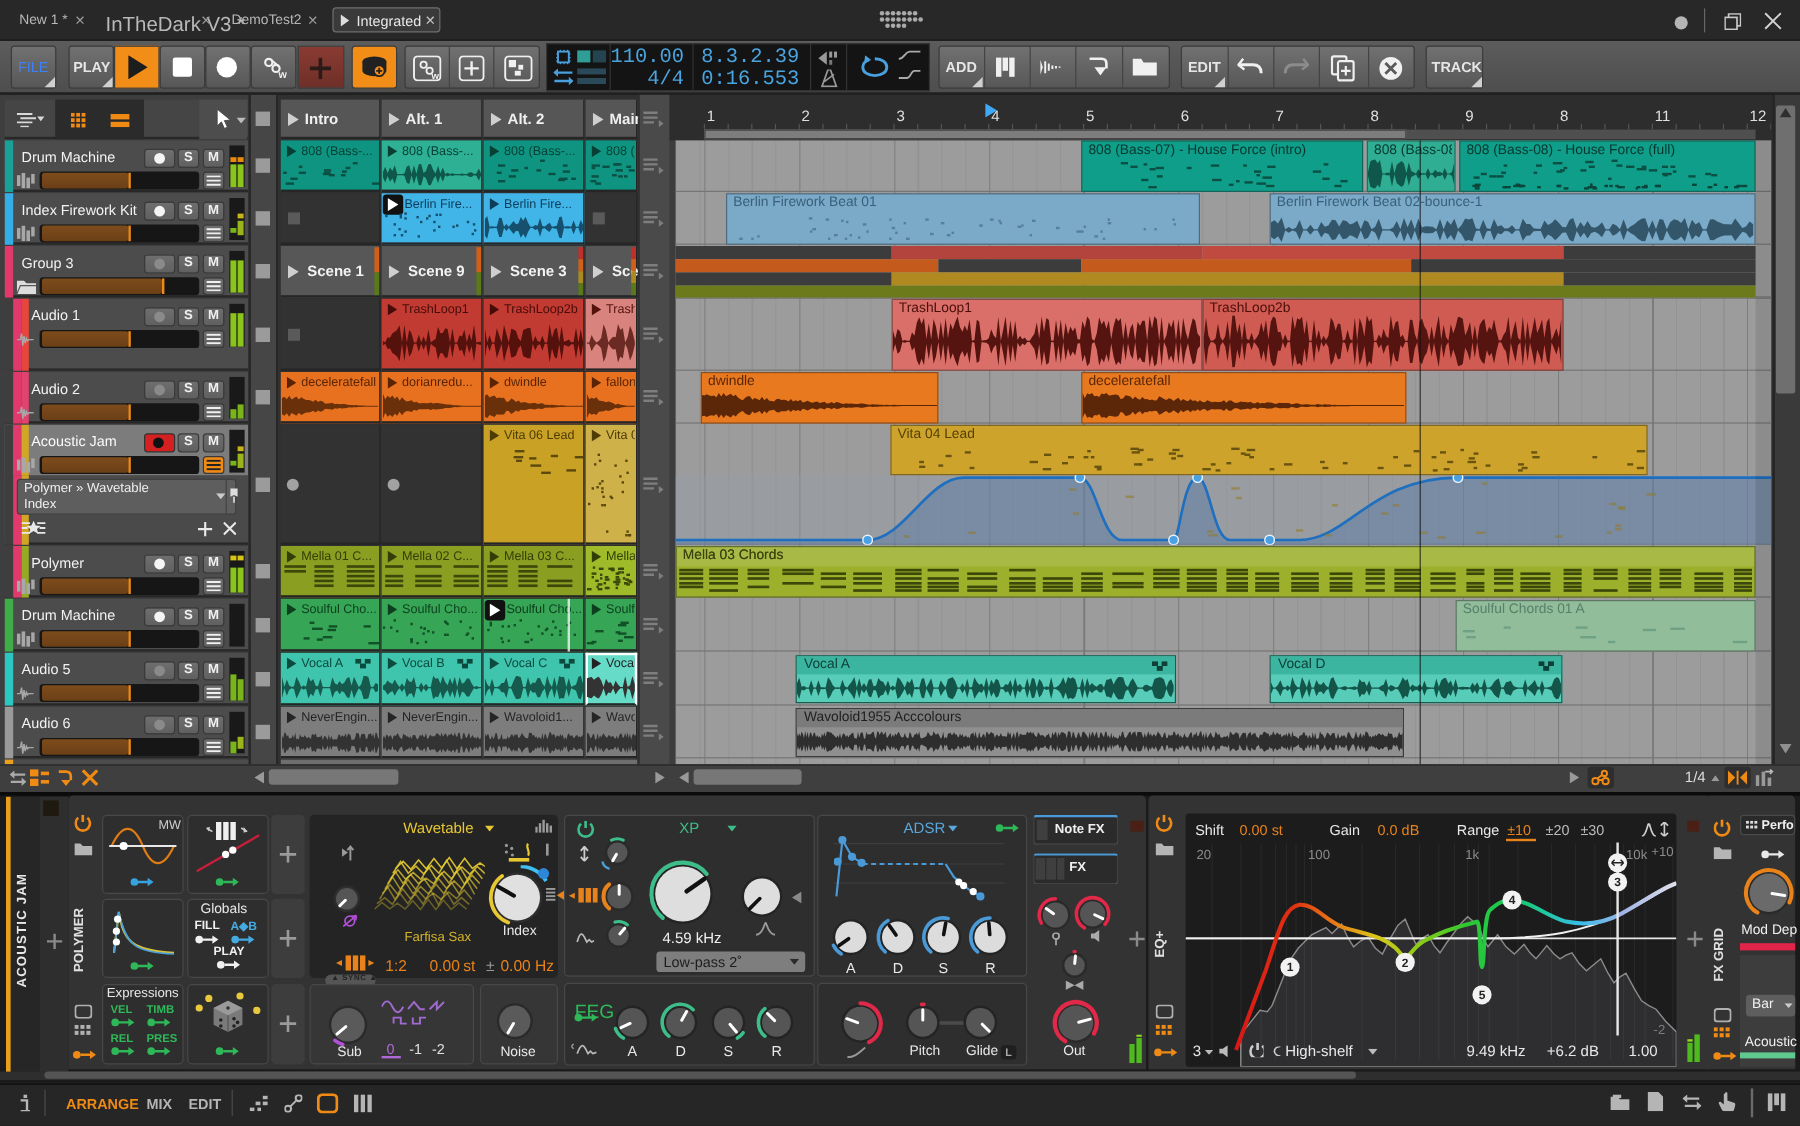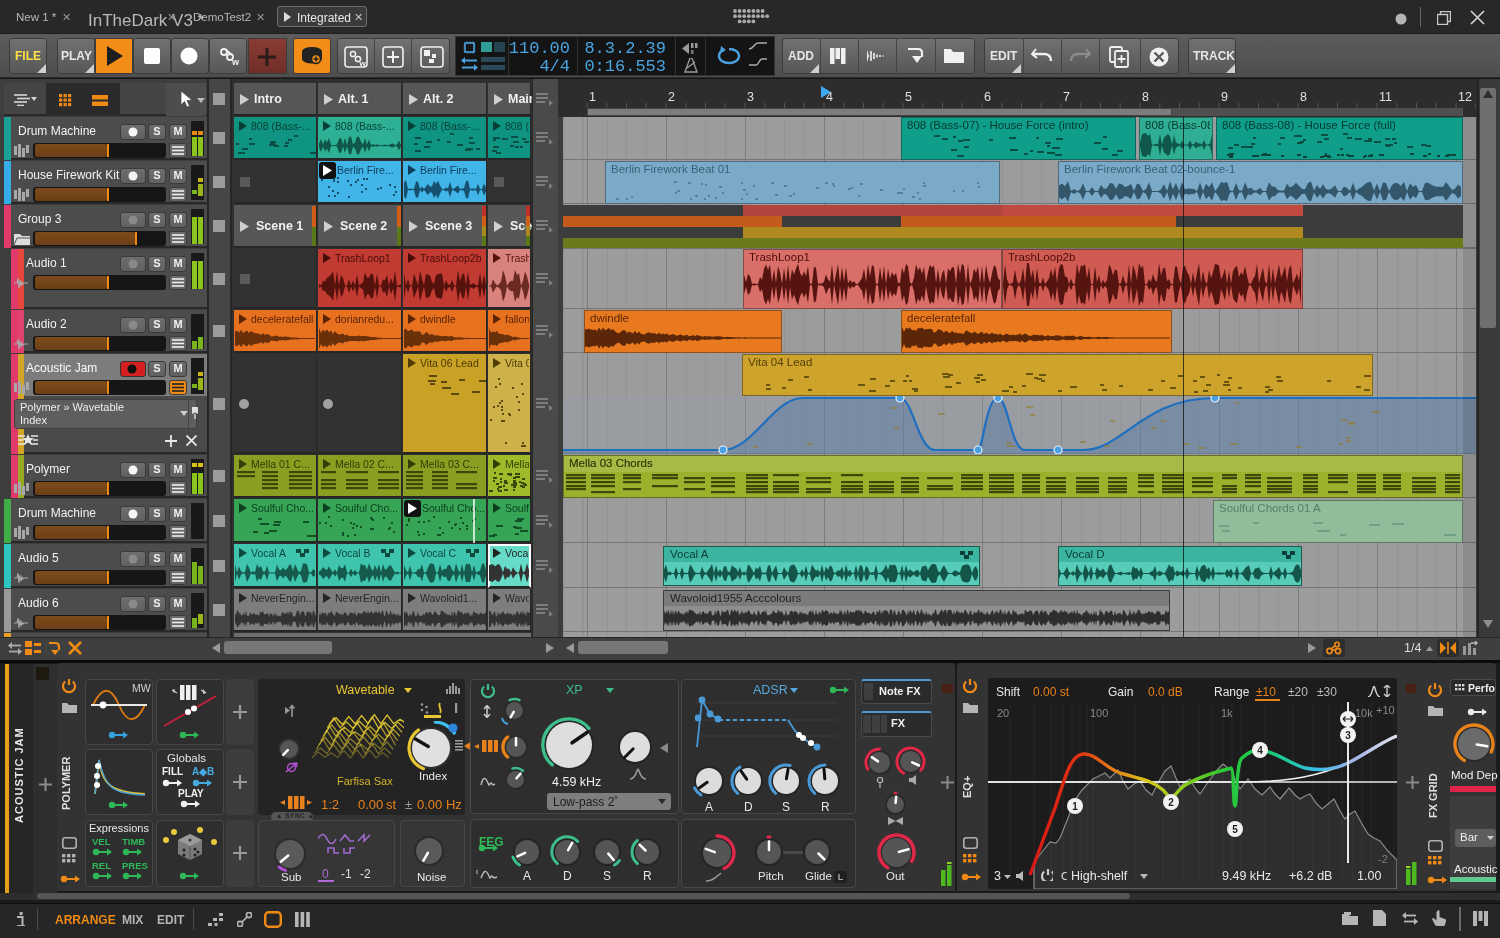--- a/index.html
+++ b/index.html
@@ -44,21 +44,21 @@
 <div class="a" style="left:1420px;top:7px;width:1px;height:20px;background:#666;"></div>
 <svg class="a" style="left:1437px;top:11px;" width="14" height="14" viewBox="0 0 14 14">
     <rect x="3.5" y="0.5" width="10" height="10" fill="none" stroke="#c9c9c9" stroke-width="1.4"></rect>
     <rect x="0.5" y="3.5" width="10" height="10" fill="#282828" stroke="#c9c9c9" stroke-width="1.4"></rect>
   </svg>
 <svg class="a" style="left:1470px;top:10px;" width="15" height="15" viewBox="0 0 15 15">
     <path d="M1,1 L14,14 M14,1 L1,14" stroke="#d5d5d5" stroke-width="1.6"></path>
   </svg>
 <div class="a" style="left:0px;top:33px;width:1500px;height:45px;background:linear-gradient(#5c5c5c,#4e4e4e);border-top:1px solid #1e1e1e;border-bottom:1px solid #2a2a2a;"></div>
 <div class=" a btn" style="left:9px;top:38px;width:38px;height:36px;"></div>
-<div class="a" style="left:15px;top:49px;color:#fde047;font-size:12px;font-weight:bold;">FILE</div>
+<div class="a" style="left:15px;top:49px;color:#3b82f6;font-size:12px;font-weight:normal;">FILE</div>
 <svg class="a" style="left:37px;top:64px;" width="9" height="9" viewBox="0 0 9 9">
     <path d="M9,0 L9,9 L0,9 Z" fill="#d0d0d0"></path>
   </svg>
 <div class=" a btn" style="left:57px;top:38px;width:38px;height:36px;"></div>
 <div class="a" style="left:61px;top:49px;color:#e6e6e6;font-size:12px;font-weight:bold;">PLAY</div>
 <svg class="a" style="left:85px;top:64px;" width="9" height="9" viewBox="0 0 9 9">
     <path d="M9,0 L9,9 L0,9 Z" fill="#d0d0d0"></path>
   </svg>
 <div class="a" style="left:95px;top:38px;width:38px;height:36px;background:#f28d17;border:1px solid #3c3c3c;border-radius:0;"></div>
 <svg class="a" style="left:105px;top:46px;" width="19" height="20" viewBox="0 0 19 20">
@@ -279,21 +279,21 @@
 <div class="a" style="left:169px;top:143px;width:18px;height:15px;background:linear-gradient(#6e6e6e,#606060);border-radius:3px;border:1px solid #3a3a3a;"></div>
 <svg class="a" style="left:172px;top:146px;" width="12" height="9" viewBox="0 0 12 9">
     <g stroke="#f0f0f0" stroke-width="1.6">
       <line x1="0" y1="1" x2="12" y2="1"></line>
       <line x1="0" y1="4.5" x2="12" y2="4.5"></line>
       <line x1="0" y1="8" x2="12" y2="8"></line>
     </g>
   </svg>
 <div class="a" style="left:4px;top:161px;width:203px;height:43px;background:#4c4c4c;border-bottom:2px solid #282828;"></div>
 <div class="a" style="left:4px;top:161px;width:7px;height:43px;background:#35aee8;"></div>
-<div class="a" style="left:18px;top:168px;color:#f2f2f2;font-size:12px;white-space:nowrap;">House Firework Kit</div>
+<div class="a" style="left:18px;top:168px;color:#f2f2f2;font-size:12px;white-space:nowrap;">Index Firework Kit</div>
 <div class="a" style="left:120px;top:168px;width:26px;height:16px;background:linear-gradient(#6e6e6e,#606060);border-radius:3px;border:1px solid #3a3a3a;"></div>
 <svg class="a" style="left:128px;top:171px;" width="10" height="10" viewBox="0 0 10 10">
     <circle cx="5" cy="5" r="4.5" fill="#f5f5f5"></circle>
   </svg>
 <div class="a" style="left:148px;top:168px;width:18px;height:16px;background:linear-gradient(#6e6e6e,#606060);border-radius:3px;border:1px solid #3a3a3a;">
     <div style="text-align:center;color:#f0f0f0;font-size:11px;font-weight:bold;margin-top:0px">S</div>
   </div>
 <div class="a" style="left:169px;top:168px;width:18px;height:16px;background:linear-gradient(#6e6e6e,#606060);border-radius:3px;border:1px solid #3a3a3a;">
     <div style="text-align:center;color:#f0f0f0;font-size:11px;font-weight:bold;margin-top:0px">M</div>
   </div>
@@ -797,21 +797,21 @@
 <svg class="a" style="left:240px;top:221px;" width="9" height="11" viewBox="0 0 9 11">
     <path d="M0,0 L9,5.5 L0,11 Z" fill="#cfcfcf"></path>
   </svg>
 <div class="a" style="left:256px;top:219px;color:#f2f2f2;font-size:12.5px;font-weight:bold;white-space:nowrap;">Scene 1</div>
 <div class="a" style="left:312px;top:206px;width:4px;height:21px;background:#d06018;"></div>
 <div class="a" style="left:312px;top:227px;width:4px;height:19px;background:#5a7a1a;"></div>
 <div class="a" style="left:318px;top:205px;width:84px;height:43px;background:#575757;border-right:1px solid #262626;border-bottom:2px solid #262626;"></div>
 <svg class="a" style="left:324px;top:221px;" width="9" height="11" viewBox="0 0 9 11">
     <path d="M0,0 L9,5.5 L0,11 Z" fill="#cfcfcf"></path>
   </svg>
-<div class="a" style="left:340px;top:219px;color:#f2f2f2;font-size:12.5px;font-weight:bold;white-space:nowrap;">Scene 2</div>
+<div class="a" style="left:340px;top:219px;color:#f2f2f2;font-size:12.5px;font-weight:bold;white-space:nowrap;">Scene 9</div>
 <div class="a" style="left:397px;top:206px;width:4px;height:21px;background:#d06018;"></div>
 <div class="a" style="left:397px;top:227px;width:4px;height:19px;background:#5a7a1a;"></div>
 <div class="a" style="left:403px;top:205px;width:84px;height:43px;background:#575757;border-right:1px solid #262626;border-bottom:2px solid #262626;"></div>
 <svg class="a" style="left:409px;top:221px;" width="9" height="11" viewBox="0 0 9 11">
     <path d="M0,0 L9,5.5 L0,11 Z" fill="#cfcfcf"></path>
   </svg>
 <div class="a" style="left:425px;top:219px;color:#f2f2f2;font-size:12.5px;font-weight:bold;white-space:nowrap;">Scene 3</div>
 <div class="a" style="left:482px;top:206px;width:4px;height:10px;background:#c03028;"></div>
 <div class="a" style="left:482px;top:216px;width:4px;height:10px;background:#d06018;"></div>
 <div class="a" style="left:482px;top:226px;width:4px;height:10px;background:#ab8b20;"></div>
@@ -2327,21 +2327,21 @@
   </svg>
 <svg class="a" style="left:630px;top:768px;" width="16" height="12" viewBox="0 0 16 12">
     <path d="M0,11 C6,11 7,1 8,1 C9,1 10,11 16,11" fill="none" stroke="#999" stroke-width="1.6"></path>
   </svg>
 <div class="a" style="left:547px;top:793px;width:124px;height:17px;background:#7e7e7e;border-radius:3px;"></div>
 <div class="a" style="left:553px;top:795px;color:#1d1d1d;font-size:12px;">Low-pass 2˚</div>
 <svg class="a" style="left:658px;top:799px;" width="8" height="5" viewBox="0 0 8 5">
     <path d="M0,0 L8,0 L4,5 Z" fill="#2a2a2a"></path>
   </svg>
 <div class="a" style="left:470px;top:819px;width:209px;height:69px;background:#2e2e2e;border:1px solid #484848;border-radius:4px;"></div>
-<div class="a" style="left:479px;top:835px;color:#2eb858;font-size:12px;font-weight:bold;">FEG</div>
+<div class="a" style="left:479px;top:835px;color:#2eb858;font-size:16px;font-weight:normal;">FEG</div>
 <svg class="a" style="left:478px;top:843px;" width="22" height="10" viewBox="0 0 22 10">
     <circle cx="4" cy="5" r="3.2" fill="#2eb858"></circle>
     <line x1="7" y1="5" x2="17" y2="5" stroke="#2eb858" stroke-width="2"></line>
     <path d="M15,1.5 L20,5 L15,8.5 Z" fill="#2eb858"></path>
   </svg>
 <svg class="a" style="left:476px;top:868px;" width="22" height="12" viewBox="0 0 22 12">
     <path d="M2,6 L0,4 L2,2" stroke="#999" stroke-width="1.2" fill="none"></path>
     <path d="M5,10 C8,2 10,2 12,6 L14,10 L16,8 L18,10 L21,9" fill="none" stroke="#bbb" stroke-width="1.4"></path>
   </svg>
 <svg class="a" style="left:507px;top:832px;" width="40" height="40" viewBox="0 0 40 40">

